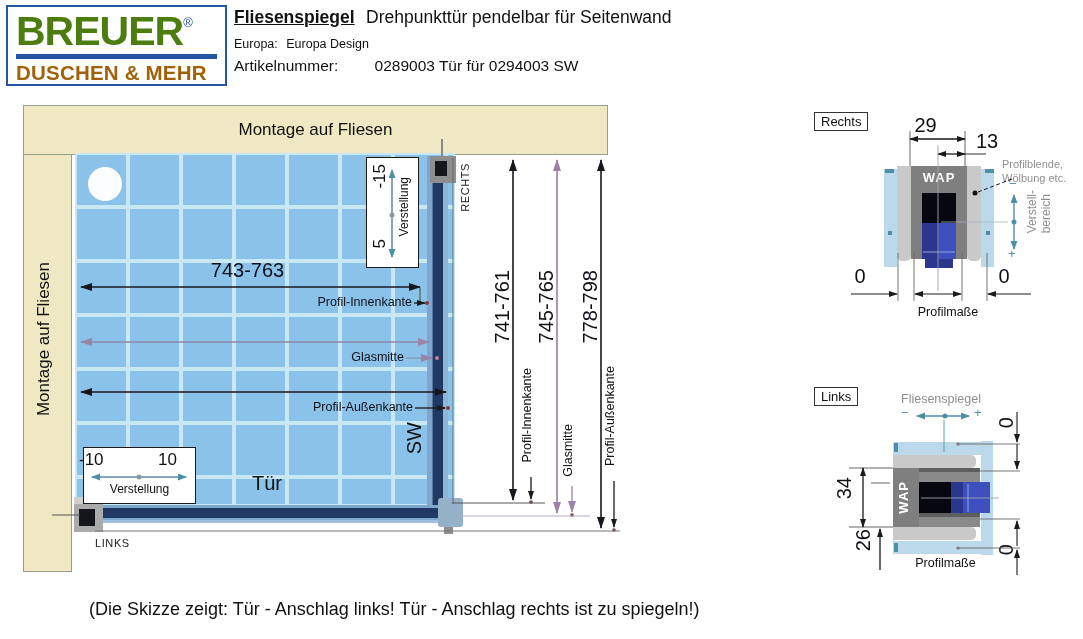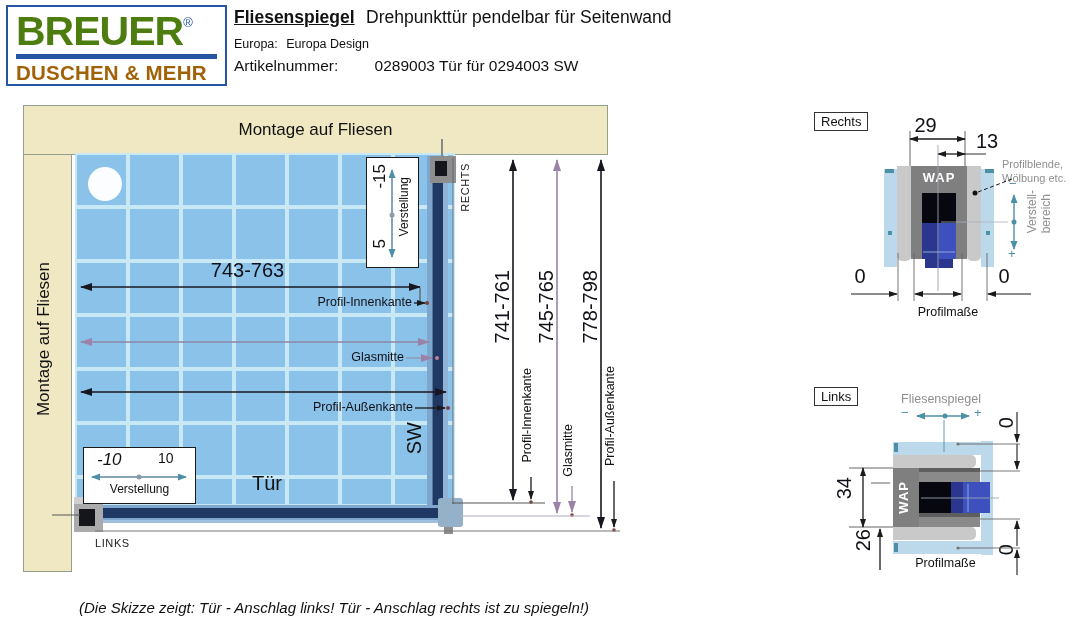--- a/index.html
+++ b/index.html
@@ -86,22 +86,22 @@
   <div class="vtext" style="left:521px;top:368px;font-size:12.5px;">Profil-Innenkante</div>
   <div class="vtext" style="left:562px;top:424px;font-size:12.5px;">Glasmitte</div>
   <div class="vtext" style="left:604px;top:366px;font-size:12.5px;">Profil-Außenkante</div>
 
   <div class="abs whitebox" style="left:366px;top:157px;width:53px;height:111px;"></div>
   <div class="vtext" style="left:371px;top:164px;font-size:17px;">-15</div>
   <div class="vtext" style="left:371px;top:239px;font-size:17px;">5</div>
   <div class="vtext" style="left:398px;top:177px;font-size:12px;">Verstellung</div>
 
   <div class="abs whitebox" style="left:83px;top:447px;width:113px;height:57px;"></div>
-  <div class="abs" style="left:97px;top:450px;font-size:17px;font-style:italic;">-10</div>
-  <div class="abs" style="left:158px;top:450px;font-size:14px;">10</div>
+  <div class="abs" style="left:79px;top:450px;font-size:17px;">-10</div>
+  <div class="abs" style="left:158px;top:450px;font-size:17px;">10</div>
   <div class="abs" style="left:83px;top:482px;width:113px;text-align:center;font-size:12px;">Verstellung</div>
 
   <div class="abs titlebox" style="left:814px;top:112px;">Rechts</div>
 
   <div class="abs" style="left:884px;top:169px;width:13px;height:98px;background:#BCD9EC;"></div>
   <div class="abs" style="left:897px;top:166px;width:14px;height:95px;background:#C9C9C9;border-radius:0 0 5px 5px;"></div>
   <div class="abs" style="left:967px;top:166px;width:14px;height:95px;background:#C9C9C9;border-radius:0 0 5px 5px;"></div>
   <div class="abs" style="left:981px;top:169px;width:13px;height:98px;background:#BCD9EC;"></div>
   <div class="abs" style="left:911px;top:166px;width:56px;height:27px;background:#7F7F7F;"></div>
   <div class="abs" style="left:911px;top:193px;width:11px;height:66px;background:#7F7F7F;"></div>
@@ -149,21 +149,21 @@
   <div class="abs" style="left:894px;top:443px;width:4px;height:9px;background:#4E8FA8;"></div>
   <div class="abs" style="left:894px;top:543px;width:4px;height:9px;background:#4E8FA8;"></div>
   <div class="vtext" style="left:897px;top:481px;font-size:13px;font-weight:600;letter-spacing:1px;color:#fff;">WAP</div>
 
   <div class="vtext dimnum" style="left:833px;top:477px;">34</div>
   <div class="vtext dimnum" style="left:852px;top:529px;">26</div>
   <div class="vtext dimnum" style="left:995px;top:417px;">0</div>
   <div class="vtext dimnum" style="left:995px;top:544px;">0</div>
   <div class="abs" style="left:903px;top:556px;width:85px;text-align:center;font-size:12.5px;">Profilmaße</div>
 
-  <div class="abs nowrap" style="left:79px;top:599px;font-size:15px;font-style:italic;">(Die Skizze zeigt: Tür - Anschlag links! Tür - Anschlag rechts ist zu spiegeln!)</div>
+  <div class="abs nowrap" style="left:89px;top:599px;font-size:18px;">(Die Skizze zeigt: Tür - Anschlag links! Tür - Anschlag rechts ist zu spiegeln!)</div>
 
   <svg class="overlay" width="1083" height="639" viewBox="0 0 1083 639">
     <defs>
       <marker id="mk-b" markerUnits="userSpaceOnUse" markerWidth="13" markerHeight="10" refX="11" refY="4" orient="auto-start-reverse">
         <path d="M0,0 L12,4 L0,8 Z" fill="#17171F"></path>
       </marker>
       <marker id="mk-p" markerUnits="userSpaceOnUse" markerWidth="13" markerHeight="10" refX="11" refY="4" orient="auto-start-reverse">
         <path d="M0,0 L12,4 L0,8 Z" fill="#9B82A8"></path>
       </marker>
       <marker id="mk-t" markerUnits="userSpaceOnUse" markerWidth="10" markerHeight="8" refX="8" refY="3.5" orient="auto-start-reverse">

